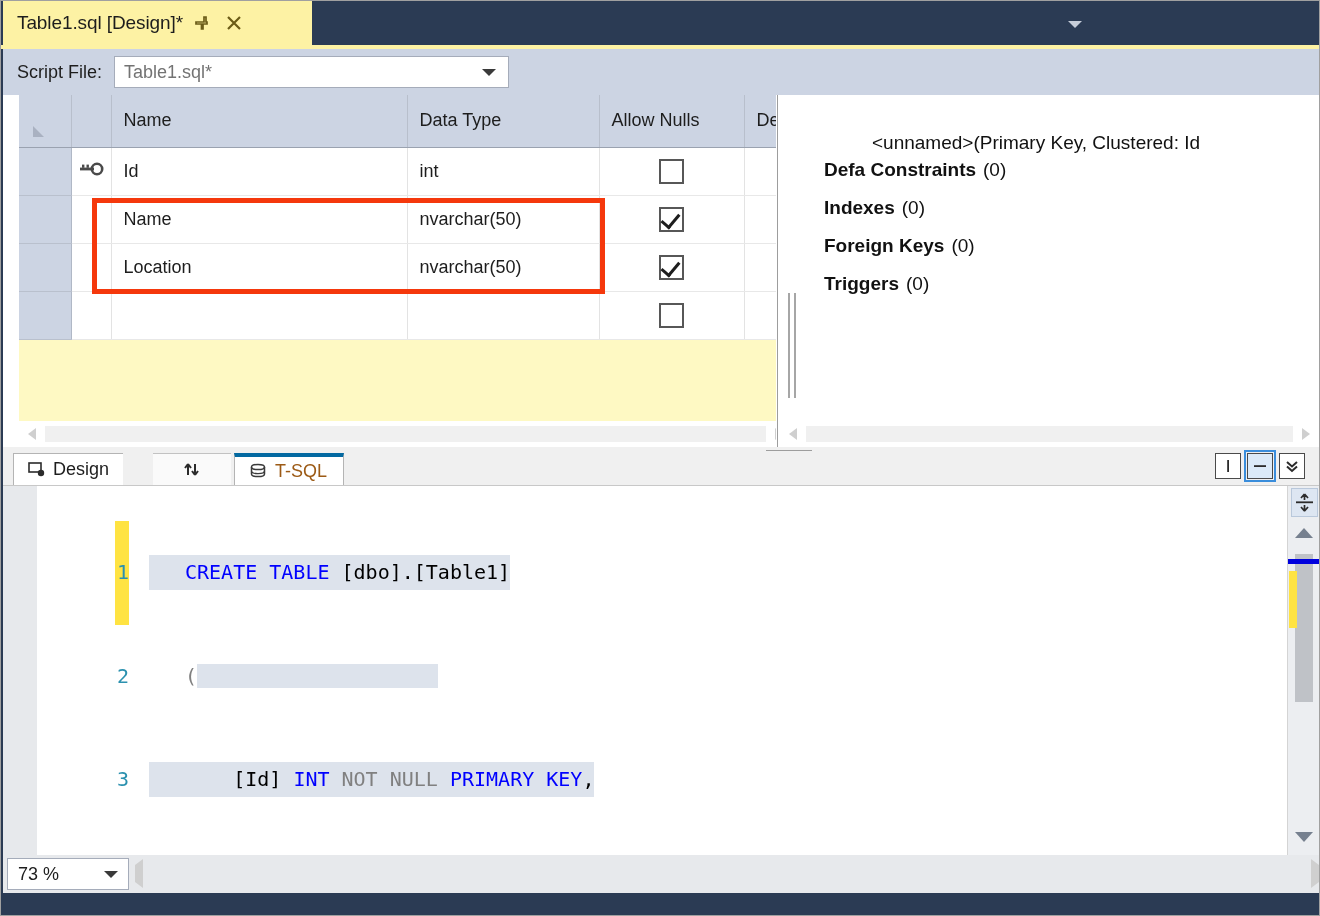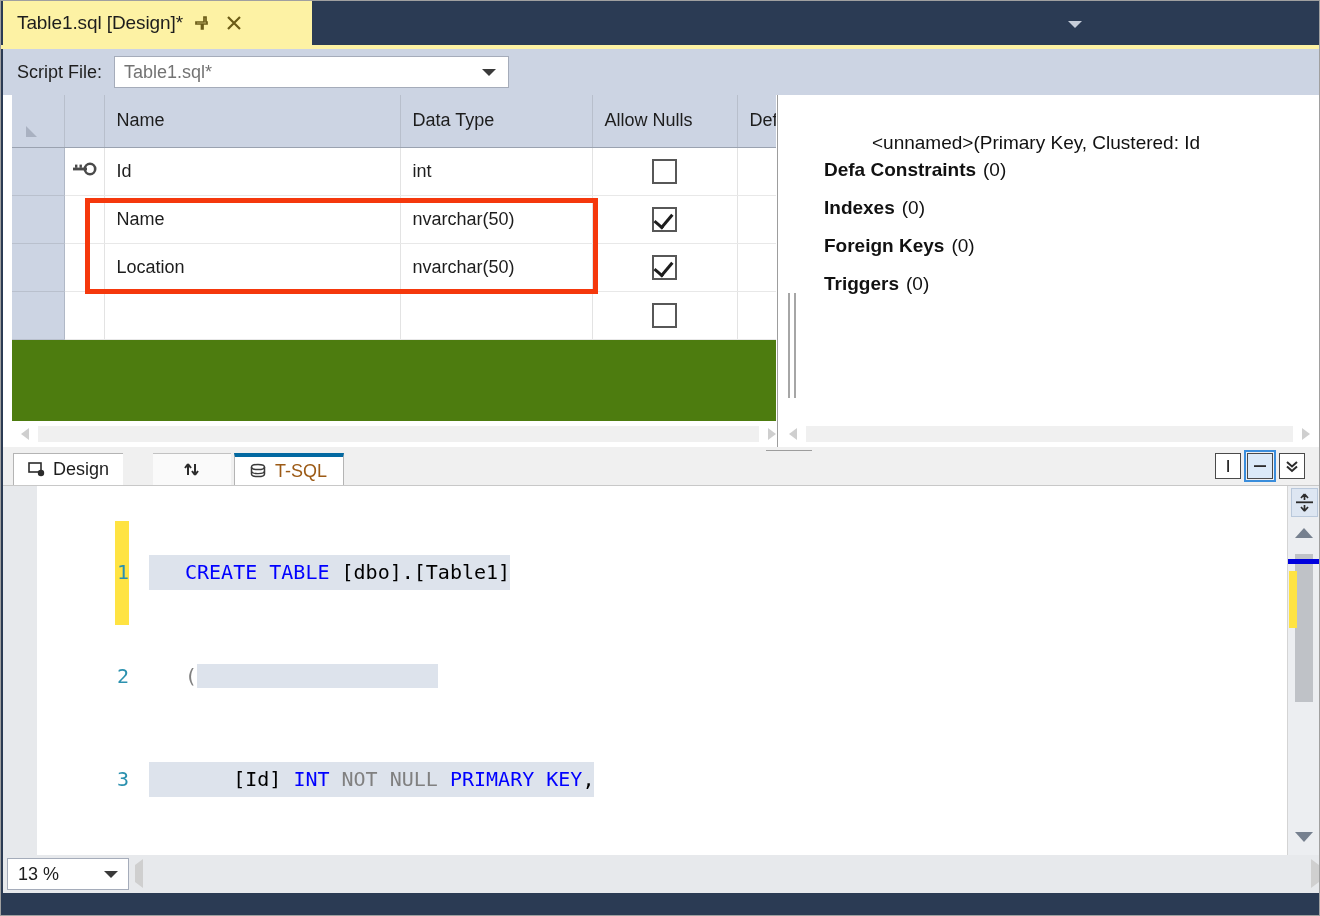--- a/index.html
+++ b/index.html
@@ -94,23 +94,23 @@
 
   
   .upper {
     position: absolute; left: 2px; top: 94px;
     width: 1316px; height: 352px;
     background: #ffffff;
   }
 
   
   .grid-pane {
-    position: absolute; left: 9px; top: 0;
+    position: absolute; left: 16px; top: 0;
     width: 773px; height: 352px;
-    background: #4d7c0f;
+    background: #fef9c3;
     overflow: hidden;
   }
   .grid-table {
     border-collapse: collapse;
     table-layout: fixed;
     width: 880px;
   }
   .grid-table col.c-sel   { width: 52px; }
   .grid-table col.c-key   { width: 40px; }
   .grid-table col.c-name  { width: 296px; }
@@ -738,21 +738,21 @@
       <span class="vs-up"></span>
       <span class="vs-thumb"></span>
       <span class="vs-caret-line"></span>
       <span class="vs-change"></span>
       <span class="vs-down"></span>
     </div>
   </div>
 
   <div class="statusbar">
     <div class="zoom-combo">
-      <span class="zoom-value">13 %</span>
+      <span class="zoom-value">73 %</span>
       <span class="combo-arrow"></span>
     </div>
     <div class="status-hscroll">
       <span class="arrow-l"><i class="tri-left"></i></span>
       <span class="track"></span>
       <span class="arrow-r"><i class="tri-right"></i></span>
     </div>
   </div>
 
   <div class="bottom-strip"></div>

